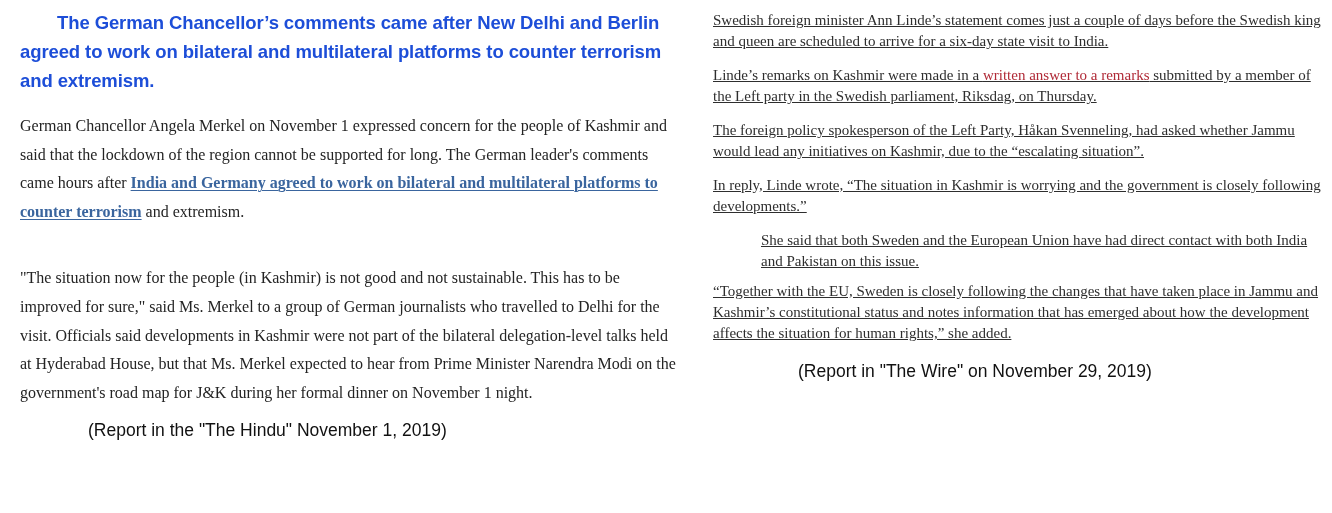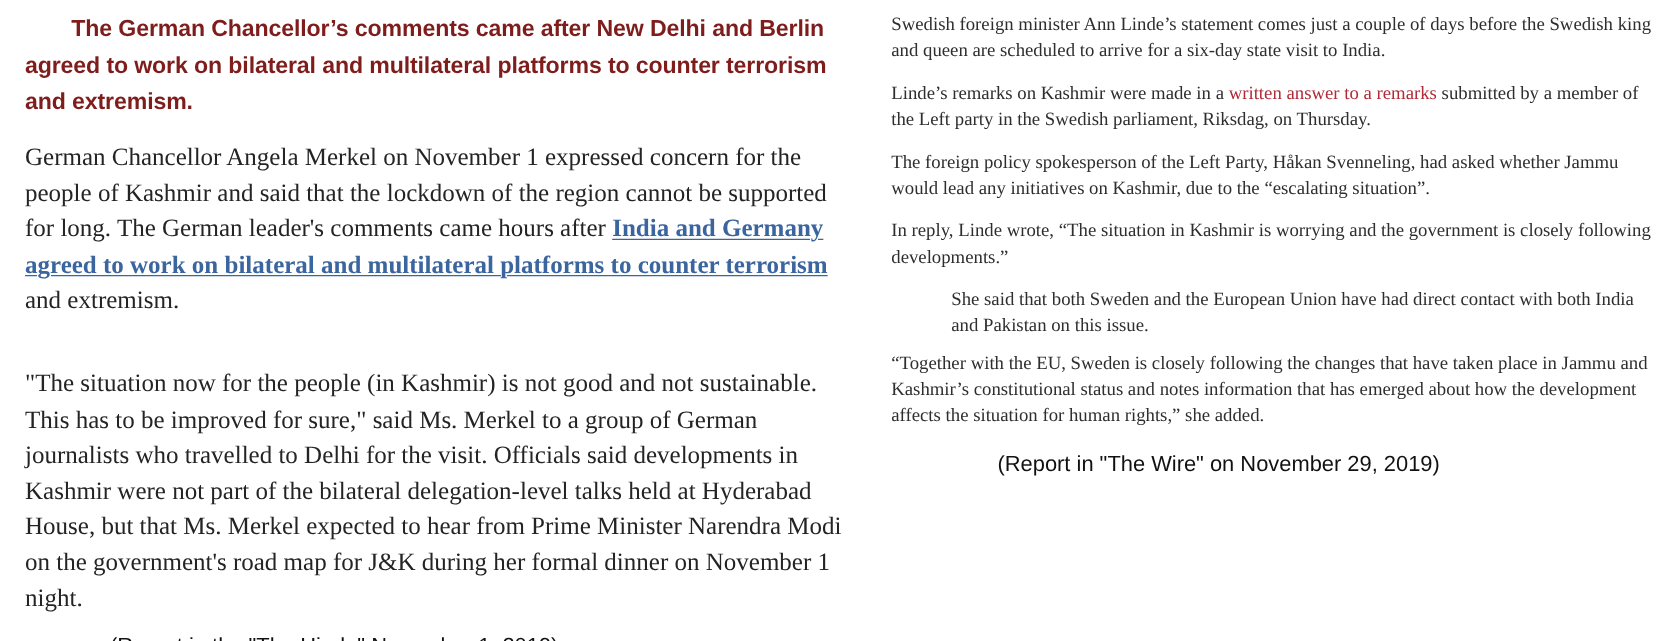--- a/index.html
+++ b/index.html
@@ -11,28 +11,28 @@
     font-family: "Liberation Sans", sans-serif;
   }
   .col-left {
     position: absolute; left: 20px; top: 8px; width: 658px;
   }
   .headline {
     font-family: "Liberation Sans", "DejaVu Sans", sans-serif;
     font-weight: bold;
     font-size: 18.5px;
     line-height: 29px;
-    color: #7f1d1d;
+    color: #1d4ed8;
     text-indent: 37px;
     letter-spacing: -0.1px;
     margin: 0 0 17px 0;
   }
   .para-lg {
     font-family: "Liberation Serif", "DejaVu Serif", serif;
-    font-size: 20px;
+    font-size: 16px;
     line-height: 28.6px;
     color: #242424;
     margin: 0;
   }
   .para-lg + .para-lg { margin-top: 38px; }
   .inline-link-blue {
     color: #3a659e;
     font-weight: bold;
     text-decoration: underline;
     text-decoration-thickness: 1px;
@@ -47,20 +47,21 @@
   }
   .col-right {
     position: absolute; left: 713px; top: 10px; width: 612px;
   }
   .para-sm {
     font-family: "Liberation Serif", "DejaVu Serif", serif;
     font-size: 15px;
     line-height: 21px;
     color: #2e2e2e;
     margin: 0 0 13px 0;
+    text-decoration: underline;
   }
   .para-sm.tight { margin-bottom: 9px; margin-left: 48px; }
   .inline-link-red {
     color: #b02a37;
     cursor: pointer;
   }
   .attribution-right {
     font-family: "Liberation Sans", "DejaVu Sans", sans-serif;
     font-size: 17.5px;
     color: #111111;

